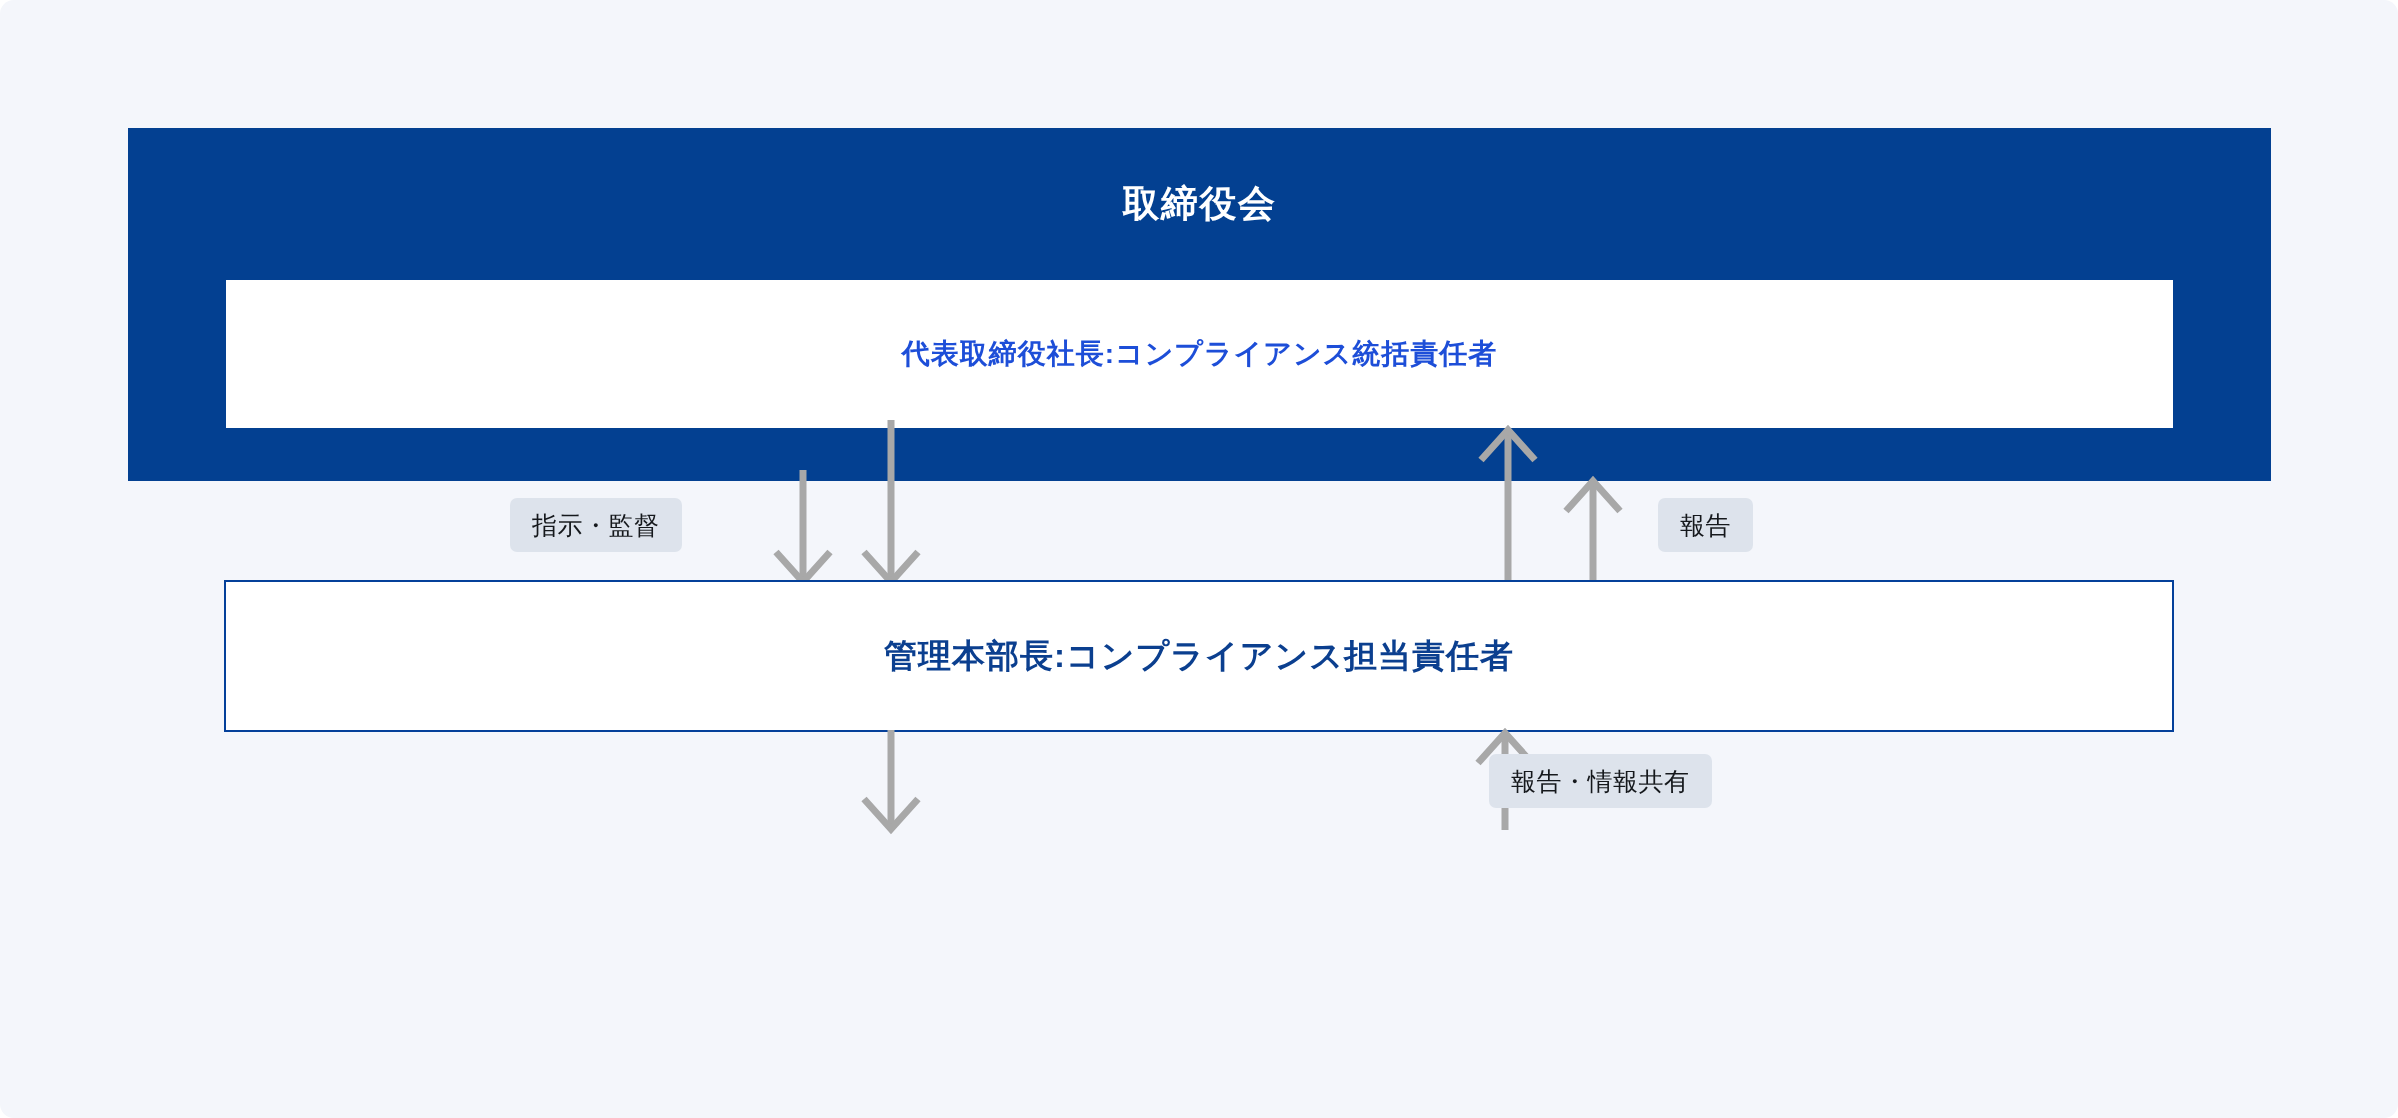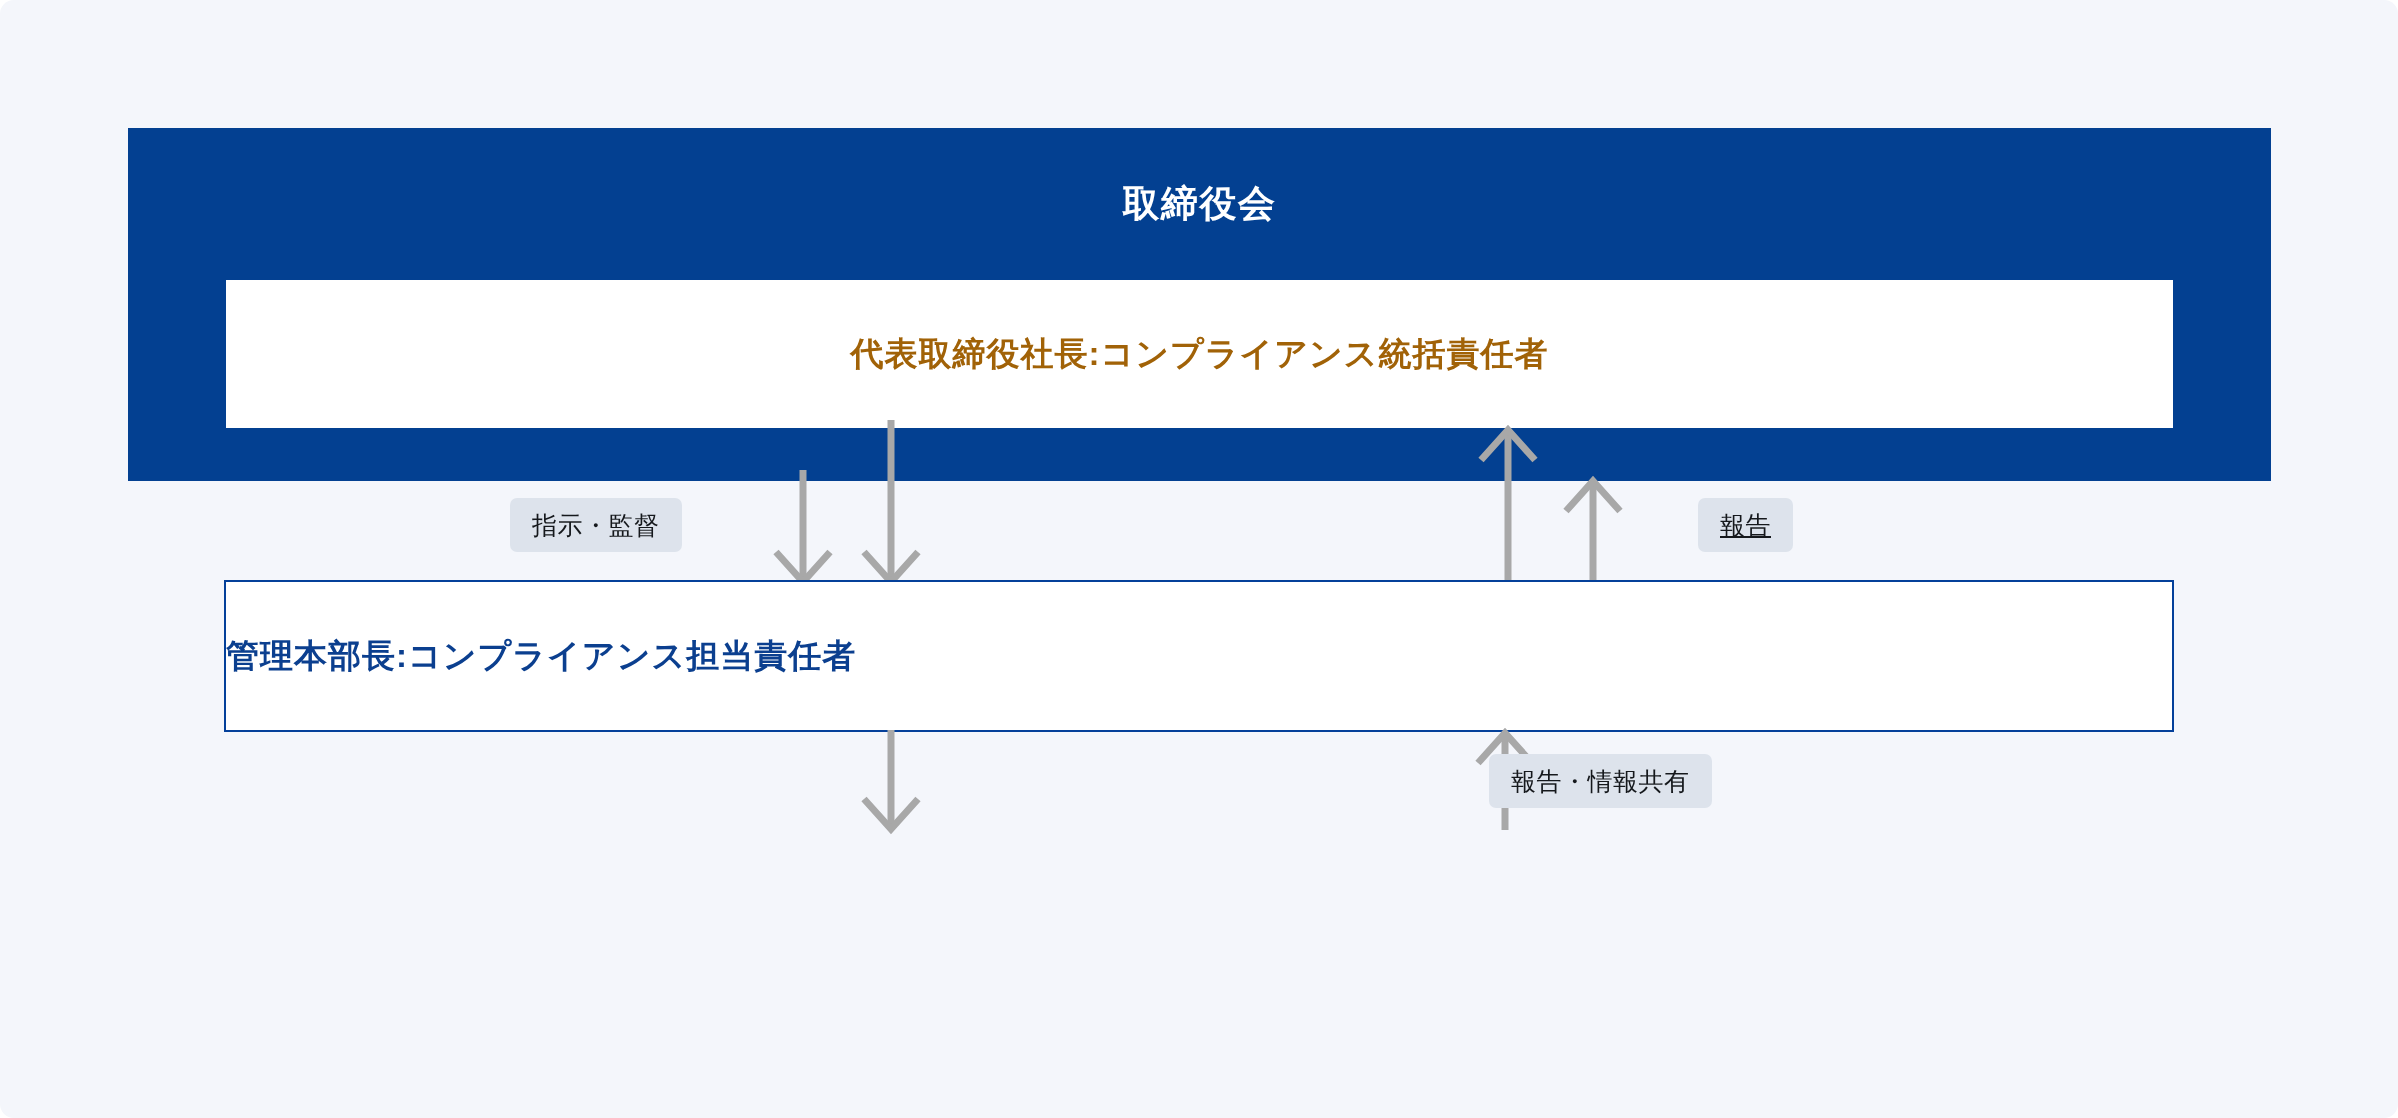--- a/index.html
+++ b/index.html
@@ -54,37 +54,38 @@
     top: 152px;
     width: 1947px;
     height: 148px;
     background: #ffffff;
     display: flex;
     align-items: center;
     justify-content: center;
     box-sizing: border-box;
   }
   .president-box .label {
-    color: #a16207;
-    font-size: 33px;
+    color: #1d4ed8;
+    font-size: 28px;
     font-weight: bold;
     letter-spacing: 1px;
     white-space: nowrap;
   }
 
   
   .node-box {
     position: absolute;
     left: 224px;
     width: 1950px;
     background: #ffffff;
     border: 2px solid #04409a;
     box-sizing: border-box;
     display: flex;
     align-items: center;
+    justify-content: center;
   }
   .node-box .label {
     color: #0b3f8f;
     font-size: 33px;
     font-weight: bold;
     letter-spacing: 1px;
     white-space: nowrap;
   }
   #box-compliance-officer { top: 580px; height: 152px; }
   #box-group-meeting      { top: 830px; height: 160px; }
@@ -106,21 +107,21 @@
     letter-spacing: 0.5px;
     white-space: nowrap;
     display: flex;
     align-items: center;
     justify-content: center;
     box-sizing: border-box;
     padding: 0 22px;
     height: 54px;
   }
   #pill-instruct-supervise { left: 510px;  top: 498px; }
-  #pill-report            { left: 1698px; top: 498px; text-decoration: underline; }
+  #pill-report            { left: 1658px; top: 498px; }
   #pill-instruct-share    { left: 533px;  top: 754px; }
   #pill-report-share      { left: 1489px; top: 754px; }
 </style>
 </head>
 <body>
 
 <div id="page">
 
   <div class="board-panel">
     <div class="board-title">取締役会</div>

